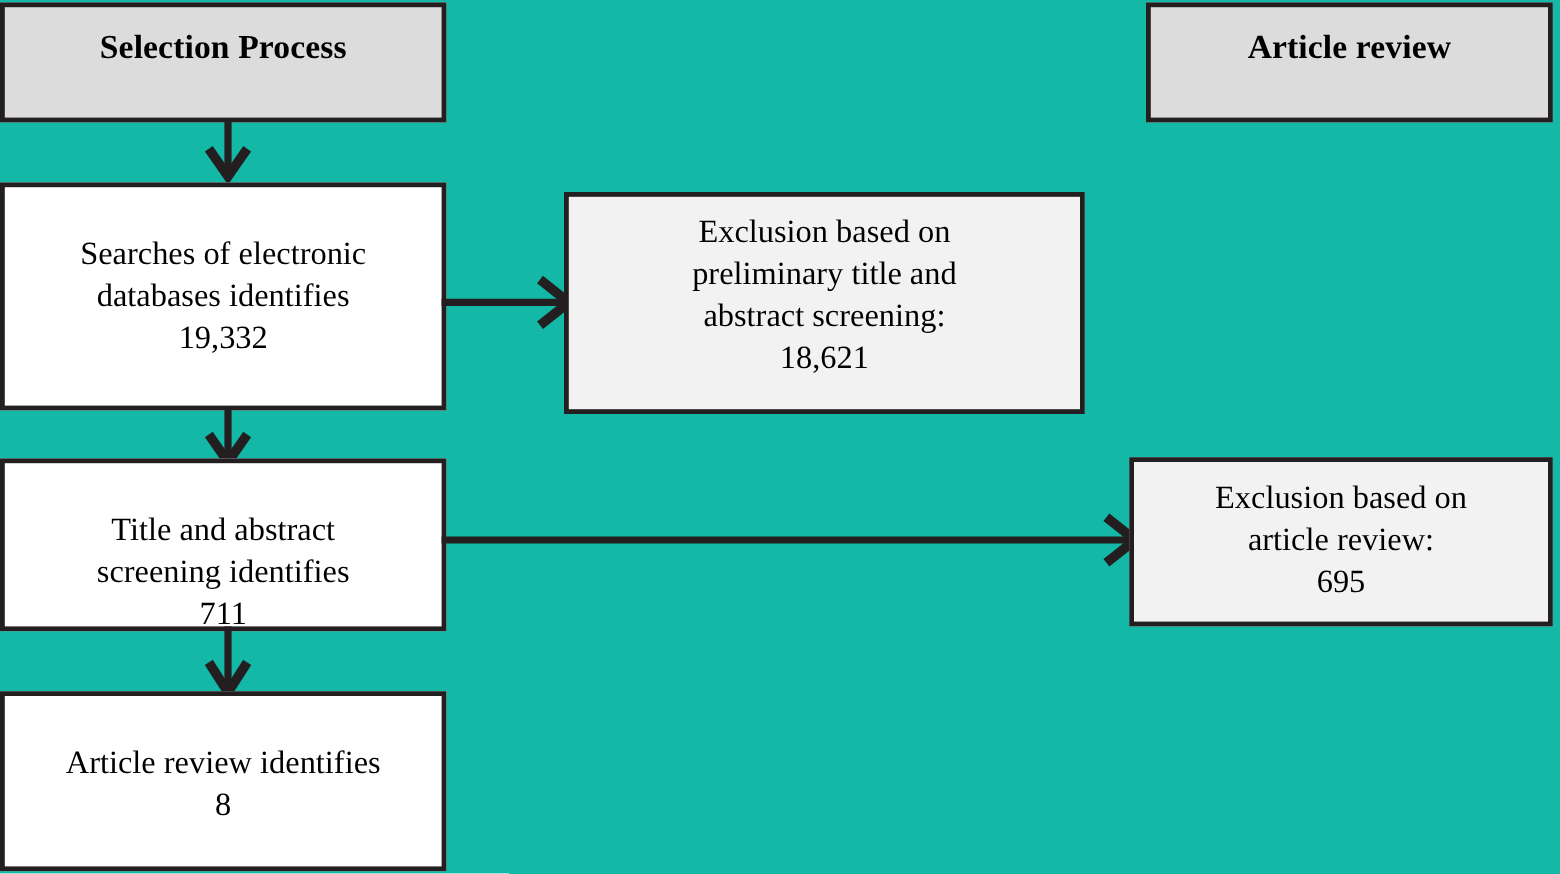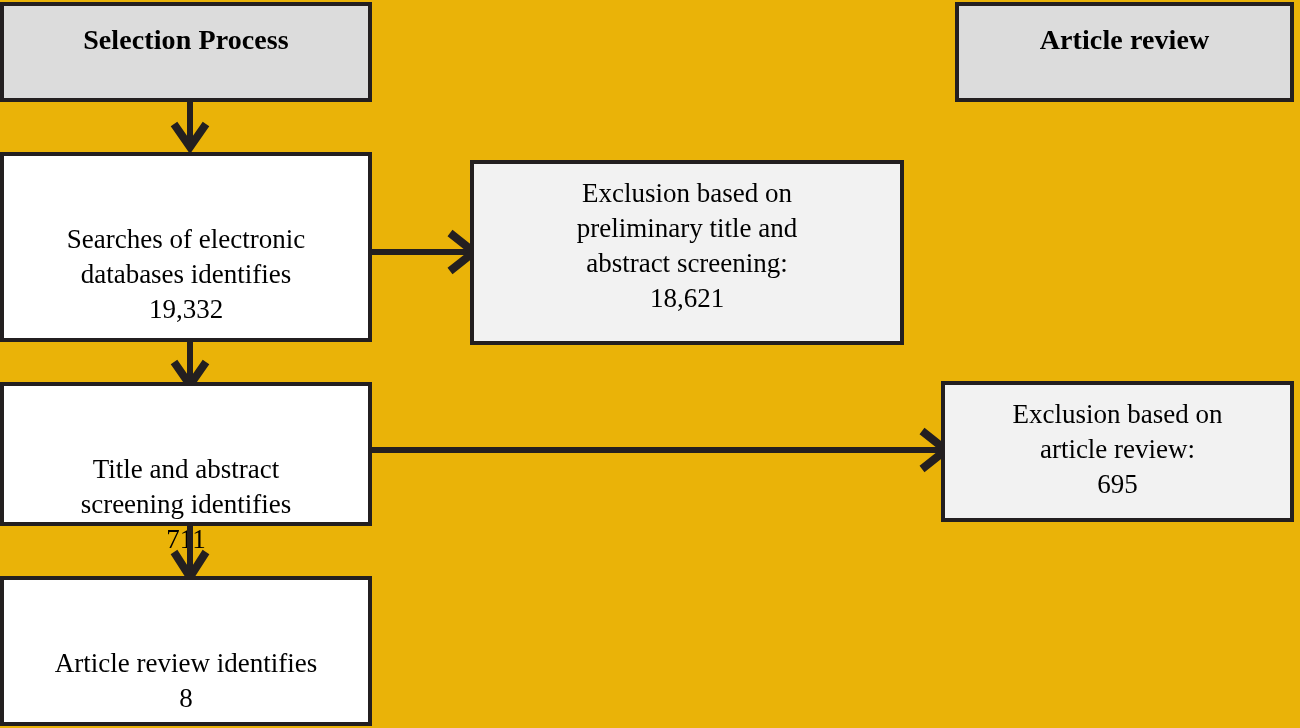--- a/index.html
+++ b/index.html
@@ -8,21 +8,21 @@
     padding: 0;
     background: #ffffff;
   }
   body {
     font-family: "Liberation Serif", "DejaVu Serif", serif;
   }
   #canvas {
     position: relative;
     width: 1300px;
     height: 728px;
-    background: #eab308;
+    background: #14b8a6;
     overflow: hidden;
   }
 
   
   .node {
     position: absolute;
     box-sizing: border-box;
     border: 4px solid #231f20;
     text-align: center;
     color: #000000;
@@ -44,21 +44,20 @@
     padding-top: 16px;
   }
 
   
   .main-box {
     background: #ffffff;
     font-size: 27px;
   }
   .main-box .txt {
     padding-top: 38px;
-    margin-top: 28px;
   }
 
   
   .excl-box {
     background: #f2f2f2;
     font-size: 27px;
   }
   .excl-box .txt {
     padding-top: 12px;
   }

